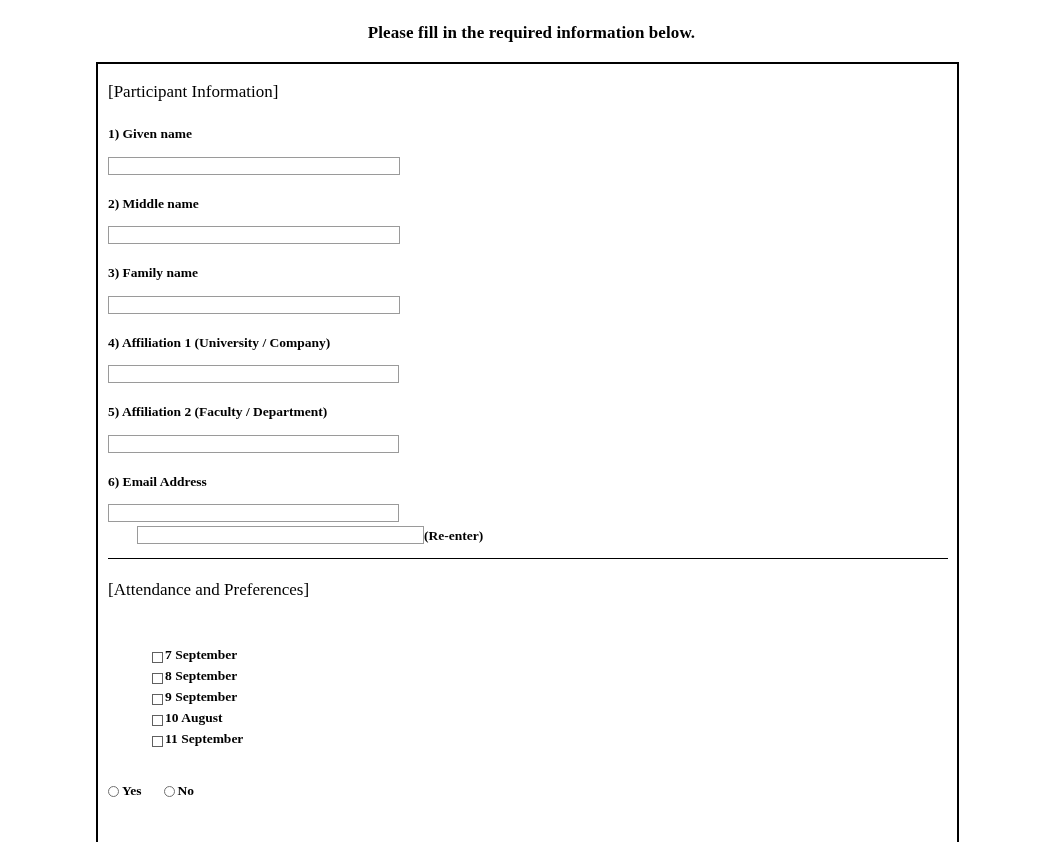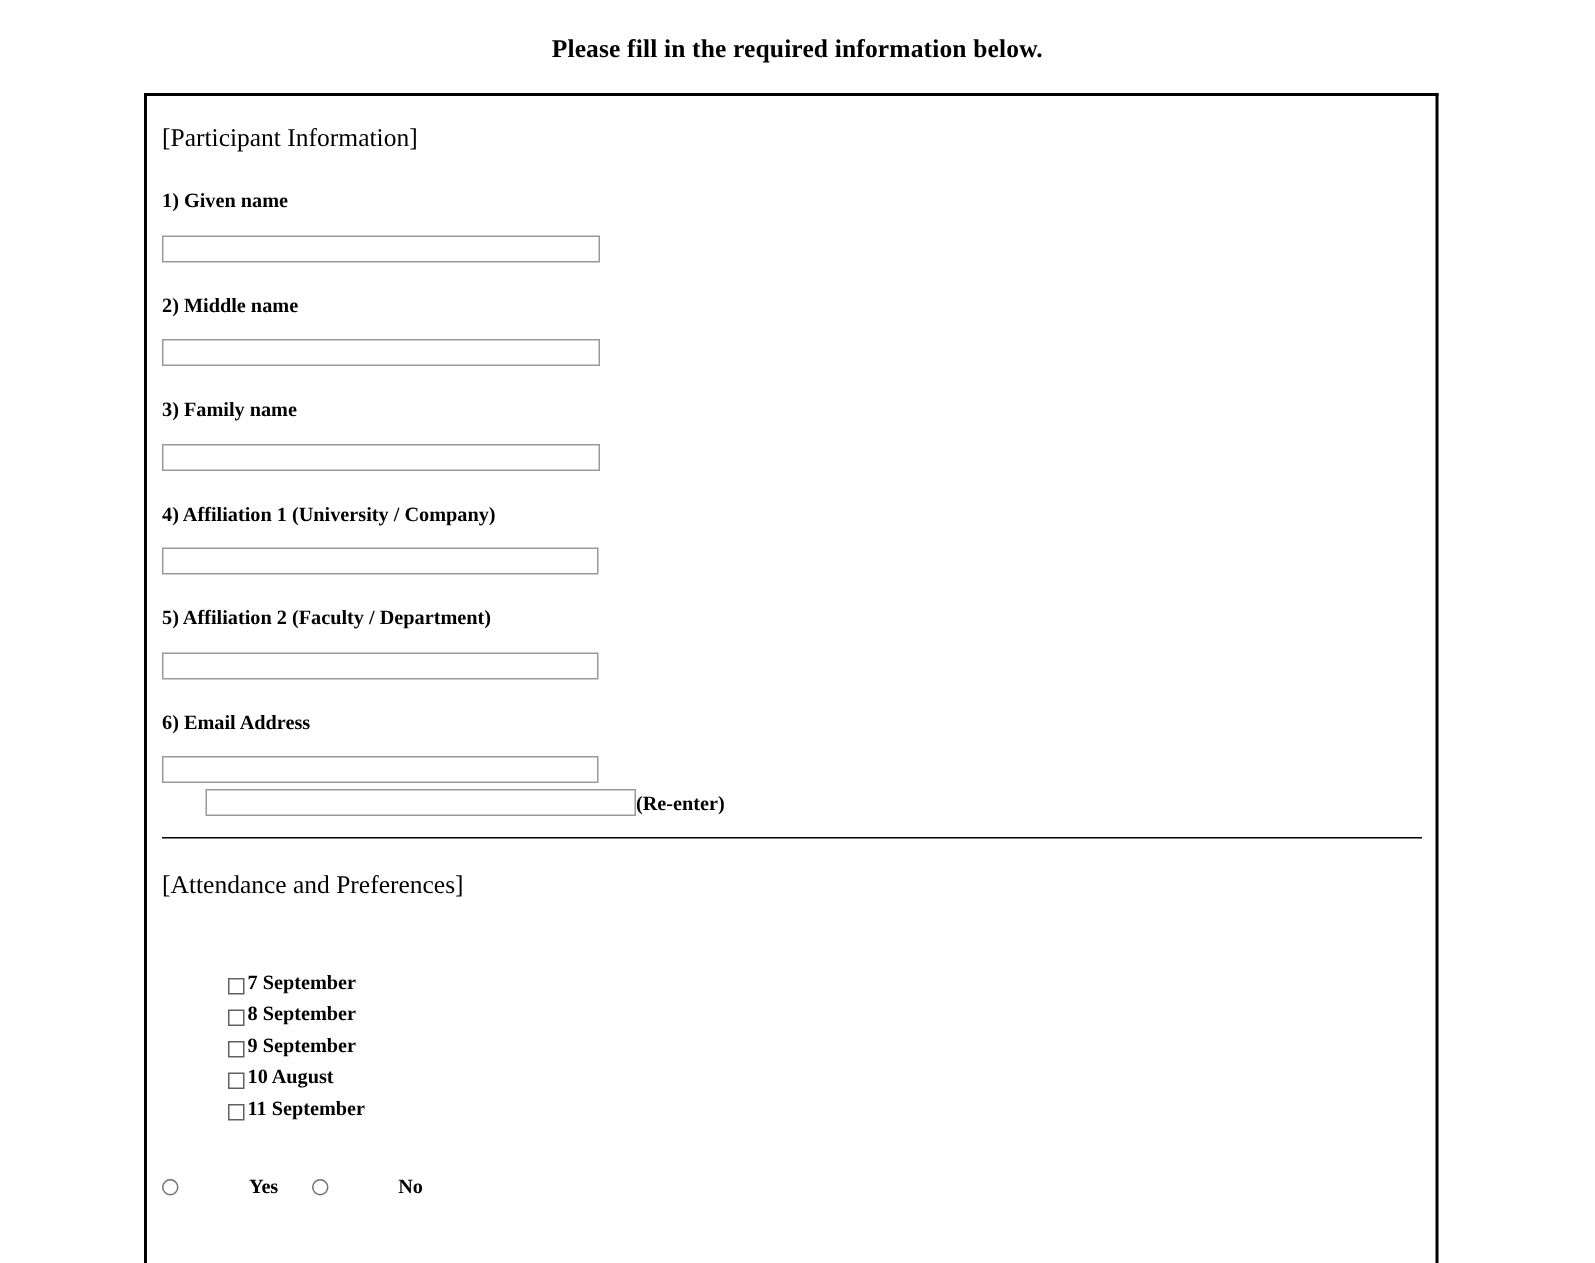--- a/index.html
+++ b/index.html
@@ -150,21 +150,20 @@
   .radio-row {
     display: flex;
     align-items: center;
     font-size: 13.5px;
     font-weight: bold;
   }
   .radio-option {
     display: flex;
     align-items: center;
     margin-right: 22px;
-    gap: 44px;
   }
 </style>
 </head>
 <body>
 
 <div class="page">
 
   <div class="page-title">Please fill in the required information below.</div>
 
   <div class="form-panel">

